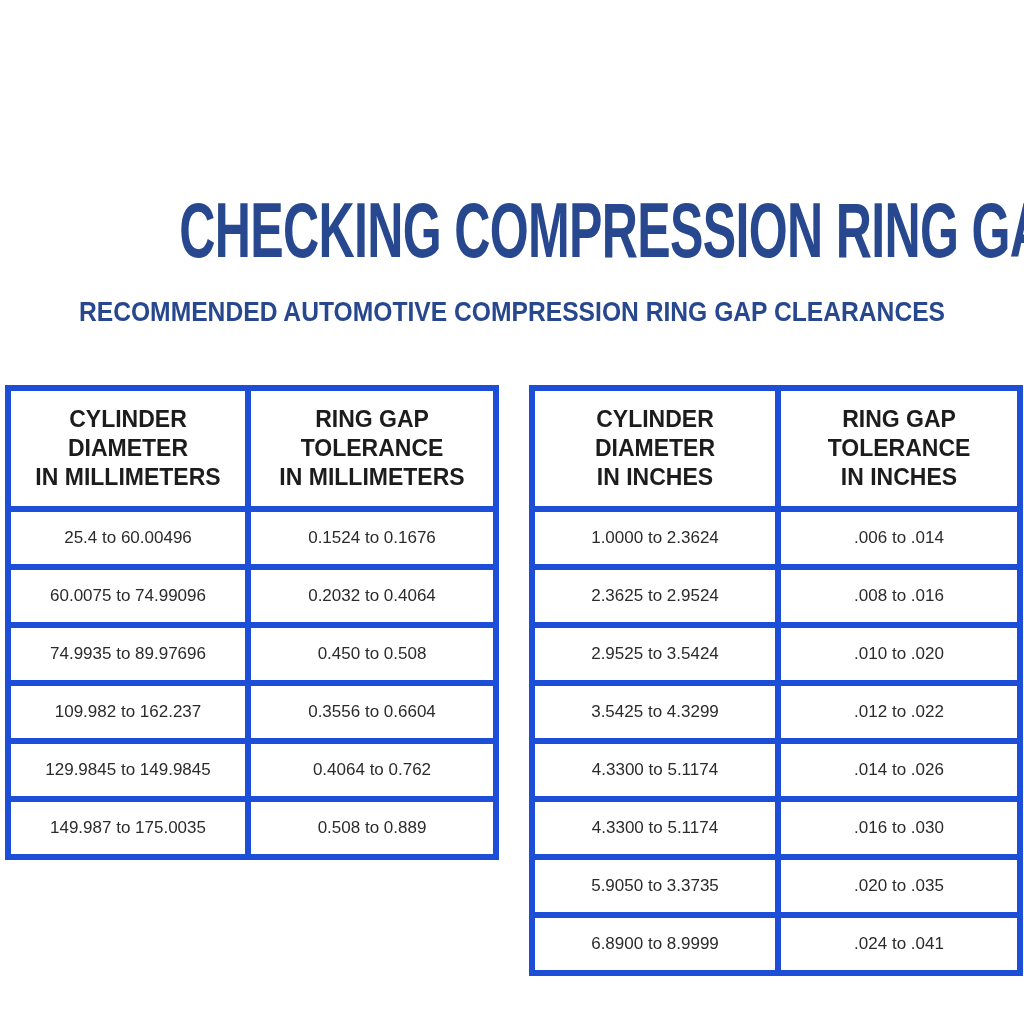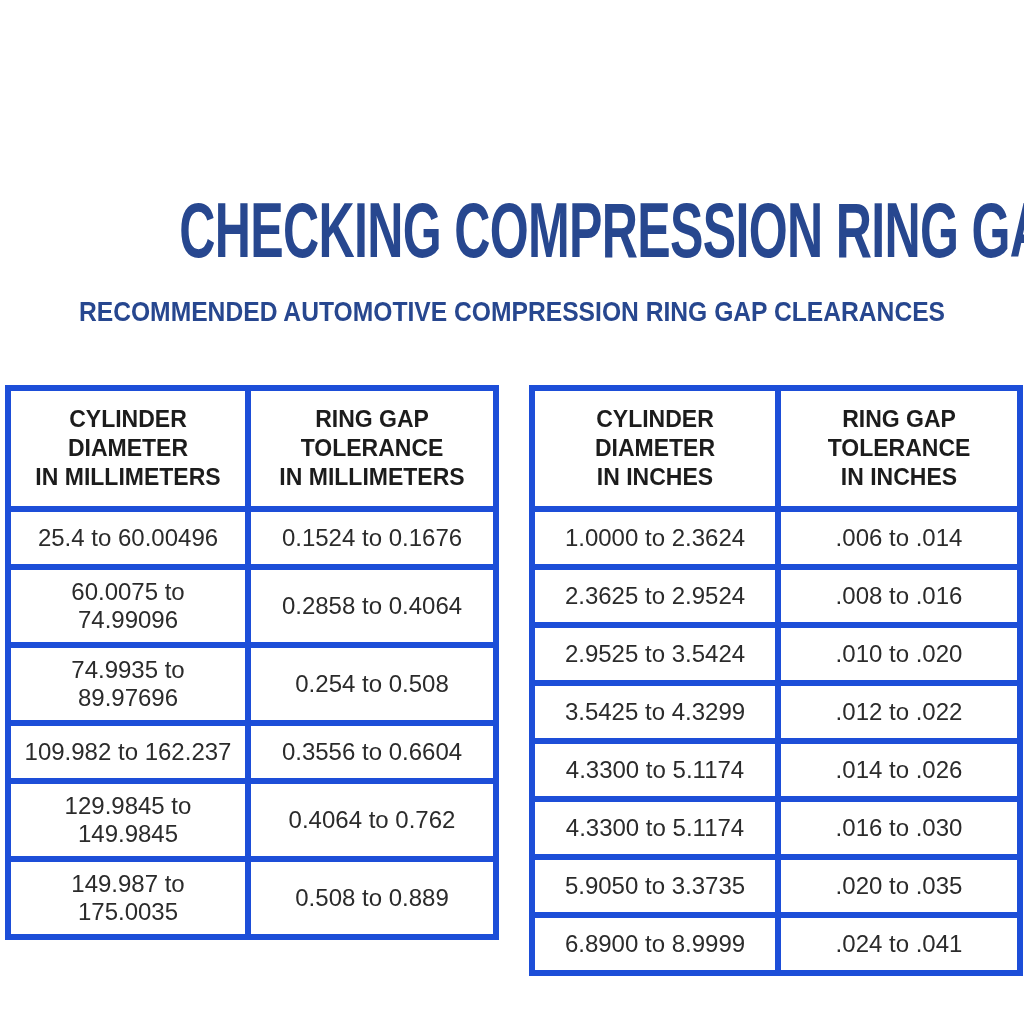--- a/index.html
+++ b/index.html
@@ -64,21 +64,21 @@
   }
   .gap-table th {
     height: 99px;
     font-size: 23px;
     line-height: 29px;
     font-weight: bold;
     color: #1c1c1c;
   }
   .gap-table td {
     height: 36px;
-    font-size: 24px;
+    font-size: 17px;
     font-weight: normal;
     color: #2b2b2b;
   }
   .gap-table.metric col.c1 { width: 240px; }
   .gap-table.metric col.c2 { width: 248px; }
   .gap-table.inch   col.c1 { width: 246px; }
   .gap-table.inch   col.c2 { width: 242px; }
 </style>
 </head>
 <body>
@@ -108,25 +108,25 @@
         </th>
       </tr>
     </thead>
     <tbody>
       <tr>
         <td>25.4 to 60.00496</td>
         <td>0.1524 to 0.1676</td>
       </tr>
       <tr>
         <td>60.0075 to 74.99096</td>
-        <td>0.2858 to 0.4064</td>
+        <td>0.2032 to 0.4064</td>
       </tr>
       <tr>
         <td>74.9935 to 89.97696</td>
-        <td>0.254 to 0.508</td>
+        <td>0.450 to 0.508</td>
       </tr>
       <tr>
         <td>109.982 to 162.237</td>
         <td>0.3556 to 0.6604</td>
       </tr>
       <tr>
         <td>129.9845 to 149.9845</td>
         <td>0.4064 to 0.762</td>
       </tr>
       <tr>

